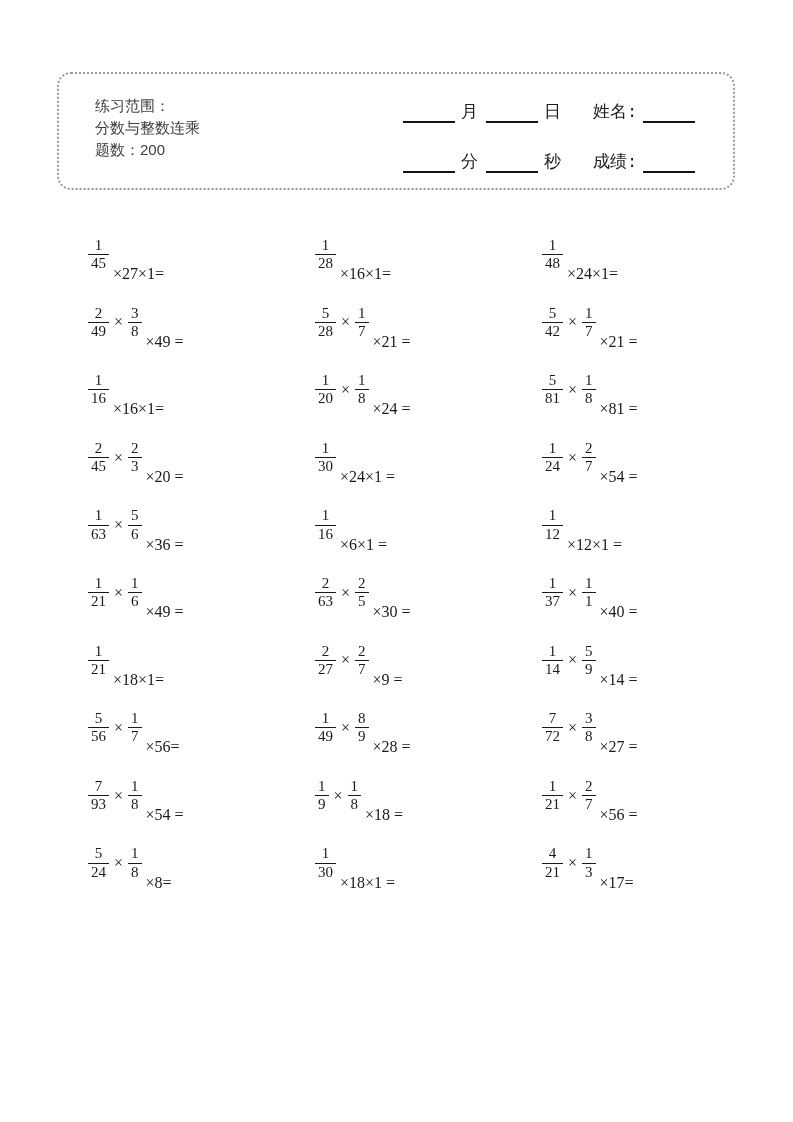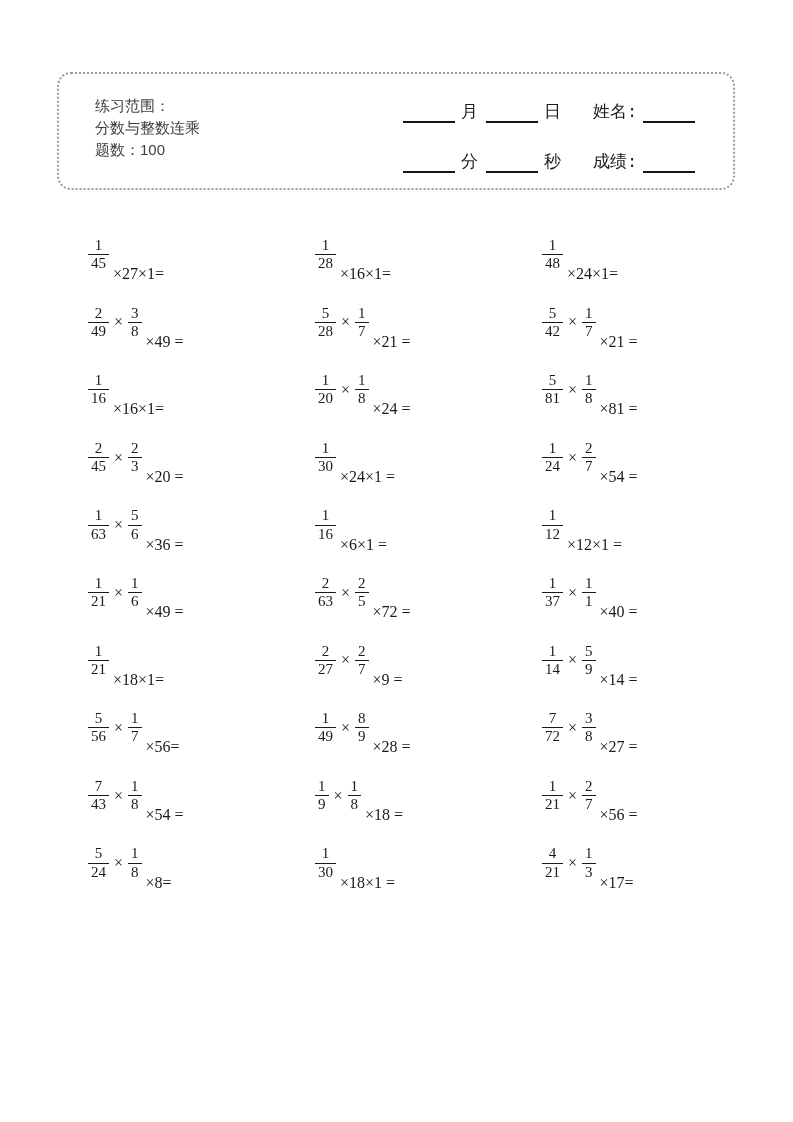--- a/index.html
+++ b/index.html
@@ -64,21 +64,21 @@
 </style>
 </head>
 <body>
 
 <div class="page">
 
   <div class="header-box">
     <div class="header-left">
       <div>练习范围：</div>
       <div>分数与整数连乘</div>
-      <div>题数：100</div>
+      <div>题数：200</div>
     </div>
 
     <div class="header-row header-row-1">
       <span class="blank"></span>
       <span class="hr-label">月</span>
       <span class="blank"></span>
       <span class="hr-label">日</span>
       <span class="hr-label-wide">姓名:</span>
       <span class="blank"></span>
     </div>
@@ -103,29 +103,29 @@
       <div class="problem"><span class="frac"><span class="num">1</span><span class="den">16</span></span><span class="tail">×16×1=</span></div>
       <div class="problem"><span class="frac"><span class="num">1</span><span class="den">20</span></span><span class="sep">×</span><span class="frac"><span class="num">1</span><span class="den">8</span></span><span class="tail">×24 =</span></div>
       <div class="problem"><span class="frac"><span class="num">5</span><span class="den">81</span></span><span class="sep">×</span><span class="frac"><span class="num">1</span><span class="den">8</span></span><span class="tail">×81 =</span></div>
       <div class="problem"><span class="frac"><span class="num">2</span><span class="den">45</span></span><span class="sep">×</span><span class="frac"><span class="num">2</span><span class="den">3</span></span><span class="tail">×20 =</span></div>
       <div class="problem"><span class="frac"><span class="num">1</span><span class="den">30</span></span><span class="tail">×24×1 =</span></div>
       <div class="problem"><span class="frac"><span class="num">1</span><span class="den">24</span></span><span class="sep">×</span><span class="frac"><span class="num">2</span><span class="den">7</span></span><span class="tail">×54 =</span></div>
       <div class="problem"><span class="frac"><span class="num">1</span><span class="den">63</span></span><span class="sep">×</span><span class="frac"><span class="num">5</span><span class="den">6</span></span><span class="tail">×36 =</span></div>
       <div class="problem"><span class="frac"><span class="num">1</span><span class="den">16</span></span><span class="tail">×6×1 =</span></div>
       <div class="problem"><span class="frac"><span class="num">1</span><span class="den">12</span></span><span class="tail">×12×1 =</span></div>
       <div class="problem"><span class="frac"><span class="num">1</span><span class="den">21</span></span><span class="sep">×</span><span class="frac"><span class="num">1</span><span class="den">6</span></span><span class="tail">×49 =</span></div>
-      <div class="problem"><span class="frac"><span class="num">2</span><span class="den">63</span></span><span class="sep">×</span><span class="frac"><span class="num">2</span><span class="den">5</span></span><span class="tail">×72 =</span></div>
+      <div class="problem"><span class="frac"><span class="num">2</span><span class="den">63</span></span><span class="sep">×</span><span class="frac"><span class="num">2</span><span class="den">5</span></span><span class="tail">×30 =</span></div>
       <div class="problem"><span class="frac"><span class="num">1</span><span class="den">37</span></span><span class="sep">×</span><span class="frac"><span class="num">1</span><span class="den">1</span></span><span class="tail">×40 =</span></div>
       <div class="problem"><span class="frac"><span class="num">1</span><span class="den">21</span></span><span class="tail">×18×1=</span></div>
       <div class="problem"><span class="frac"><span class="num">2</span><span class="den">27</span></span><span class="sep">×</span><span class="frac"><span class="num">2</span><span class="den">7</span></span><span class="tail">×9 =</span></div>
       <div class="problem"><span class="frac"><span class="num">1</span><span class="den">14</span></span><span class="sep">×</span><span class="frac"><span class="num">5</span><span class="den">9</span></span><span class="tail">×14 =</span></div>
       <div class="problem"><span class="frac"><span class="num">5</span><span class="den">56</span></span><span class="sep">×</span><span class="frac"><span class="num">1</span><span class="den">7</span></span><span class="tail">×56=</span></div>
       <div class="problem"><span class="frac"><span class="num">1</span><span class="den">49</span></span><span class="sep">×</span><span class="frac"><span class="num">8</span><span class="den">9</span></span><span class="tail">×28 =</span></div>
       <div class="problem"><span class="frac"><span class="num">7</span><span class="den">72</span></span><span class="sep">×</span><span class="frac"><span class="num">3</span><span class="den">8</span></span><span class="tail">×27 =</span></div>
-      <div class="problem"><span class="frac"><span class="num">7</span><span class="den">43</span></span><span class="sep">×</span><span class="frac"><span class="num">1</span><span class="den">8</span></span><span class="tail">×54 =</span></div>
+      <div class="problem"><span class="frac"><span class="num">7</span><span class="den">93</span></span><span class="sep">×</span><span class="frac"><span class="num">1</span><span class="den">8</span></span><span class="tail">×54 =</span></div>
       <div class="problem"><span class="frac"><span class="num">1</span><span class="den">9</span></span><span class="sep">×</span><span class="frac"><span class="num">1</span><span class="den">8</span></span><span class="tail">×18 =</span></div>
       <div class="problem"><span class="frac"><span class="num">1</span><span class="den">21</span></span><span class="sep">×</span><span class="frac"><span class="num">2</span><span class="den">7</span></span><span class="tail">×56 =</span></div>
       <div class="problem"><span class="frac"><span class="num">5</span><span class="den">24</span></span><span class="sep">×</span><span class="frac"><span class="num">1</span><span class="den">8</span></span><span class="tail">×8=</span></div>
       <div class="problem"><span class="frac"><span class="num">1</span><span class="den">30</span></span><span class="tail">×18×1 =</span></div>
       <div class="problem"><span class="frac"><span class="num">4</span><span class="den">21</span></span><span class="sep">×</span><span class="frac"><span class="num">1</span><span class="den">3</span></span><span class="tail">×17=</span></div>
     </div>
 
   <div class="bottom-dots"></div>
   <div class="page-pill">
     <span>1</span>

